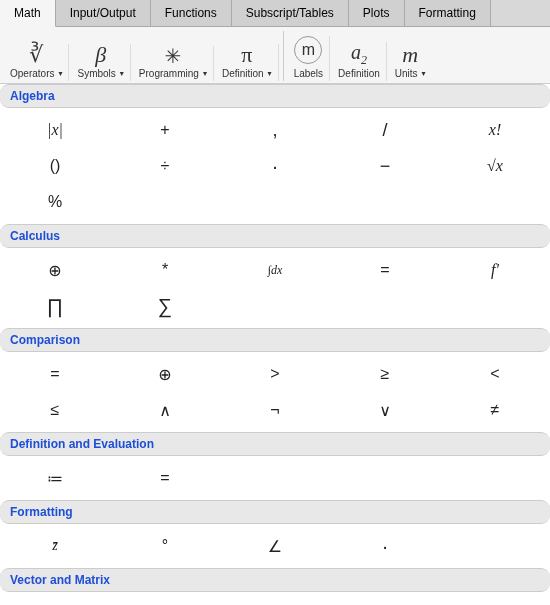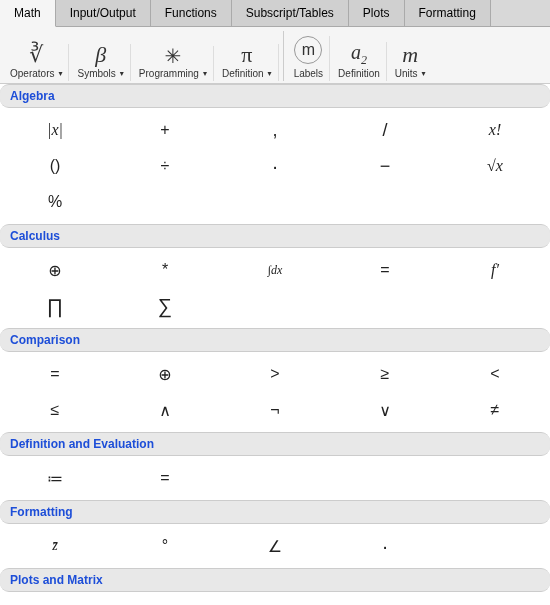--- a/index.html
+++ b/index.html
@@ -308,21 +308,21 @@
       </div>
     <div class="symbol-cell">
         <span>∠</span>
       </div>
     <div class="symbol-cell">
         <span style="font-size:20px;">·</span>
       </div>
     <div class="symbol-cell"></div>
   </div>
 
-  <div class="section-header">Plots and Matrix</div>
+  <div class="section-header">Vector and Matrix</div>
   <div class="symbol-grid">
     <div class="symbol-cell"></div>
     <div class="symbol-cell"></div>
     <div class="symbol-cell"></div>
     <div class="symbol-cell">
         <span class="math-sym">M<sup>()</sup></span>
       </div>
     <div class="symbol-cell">
         <span class="math-sym">M</span>
       </div>

